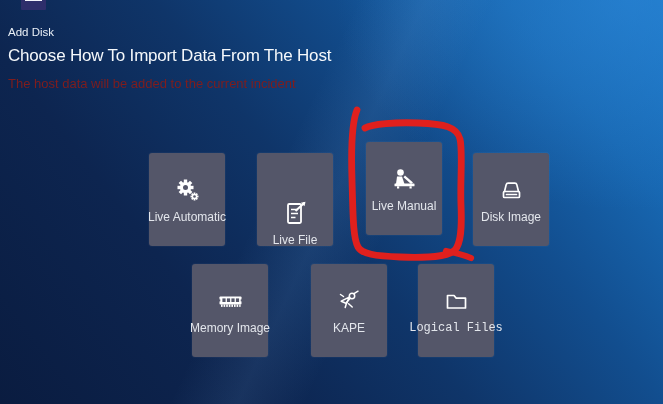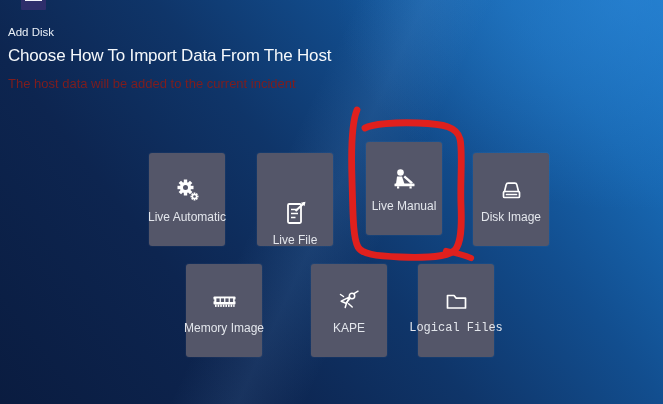--- a/index.html
+++ b/index.html
@@ -43,21 +43,21 @@
     gap:7px;cursor:pointer;box-shadow:0 0 0 1px rgba(255,255,255,0.03);
   }
   .tile .ico{width:27px;height:27px;display:block;}
   .tile .lbl{
     font-size:12px;color:#e3e6ec;white-space:nowrap;line-height:1;
   }
   .t0{left:149px;top:153px;}
   .t1{left:257px;top:153px;justify-content:flex-end;}
   .t2{left:366px;top:142px;}
   .t3{left:473px;top:153px;}
-  .t4{left:186px;top:264px;}
+  .t4{left:192px;top:264px;}
   .t5{left:311px;top:264px;align-items:center;}
   .t6{left:418px;top:264px;font-family:Liberation Mono, monospace;}
   .annotation{
     position:absolute;inset:0;pointer-events:none;
   }
 </style>
 </head>
 <body>
 
 <div class="bg"></div>

